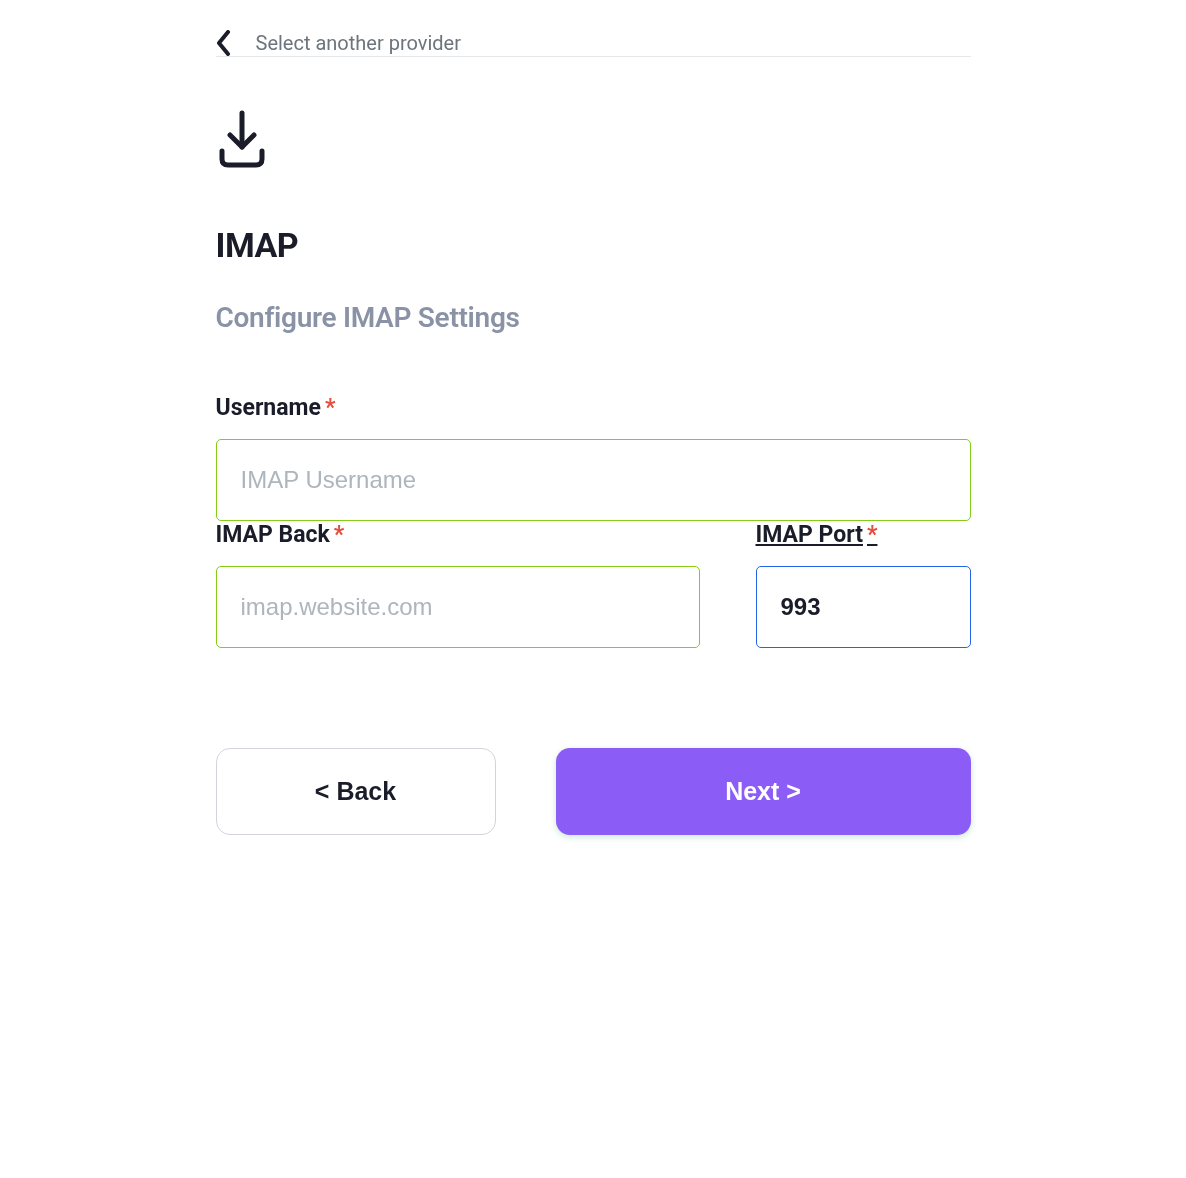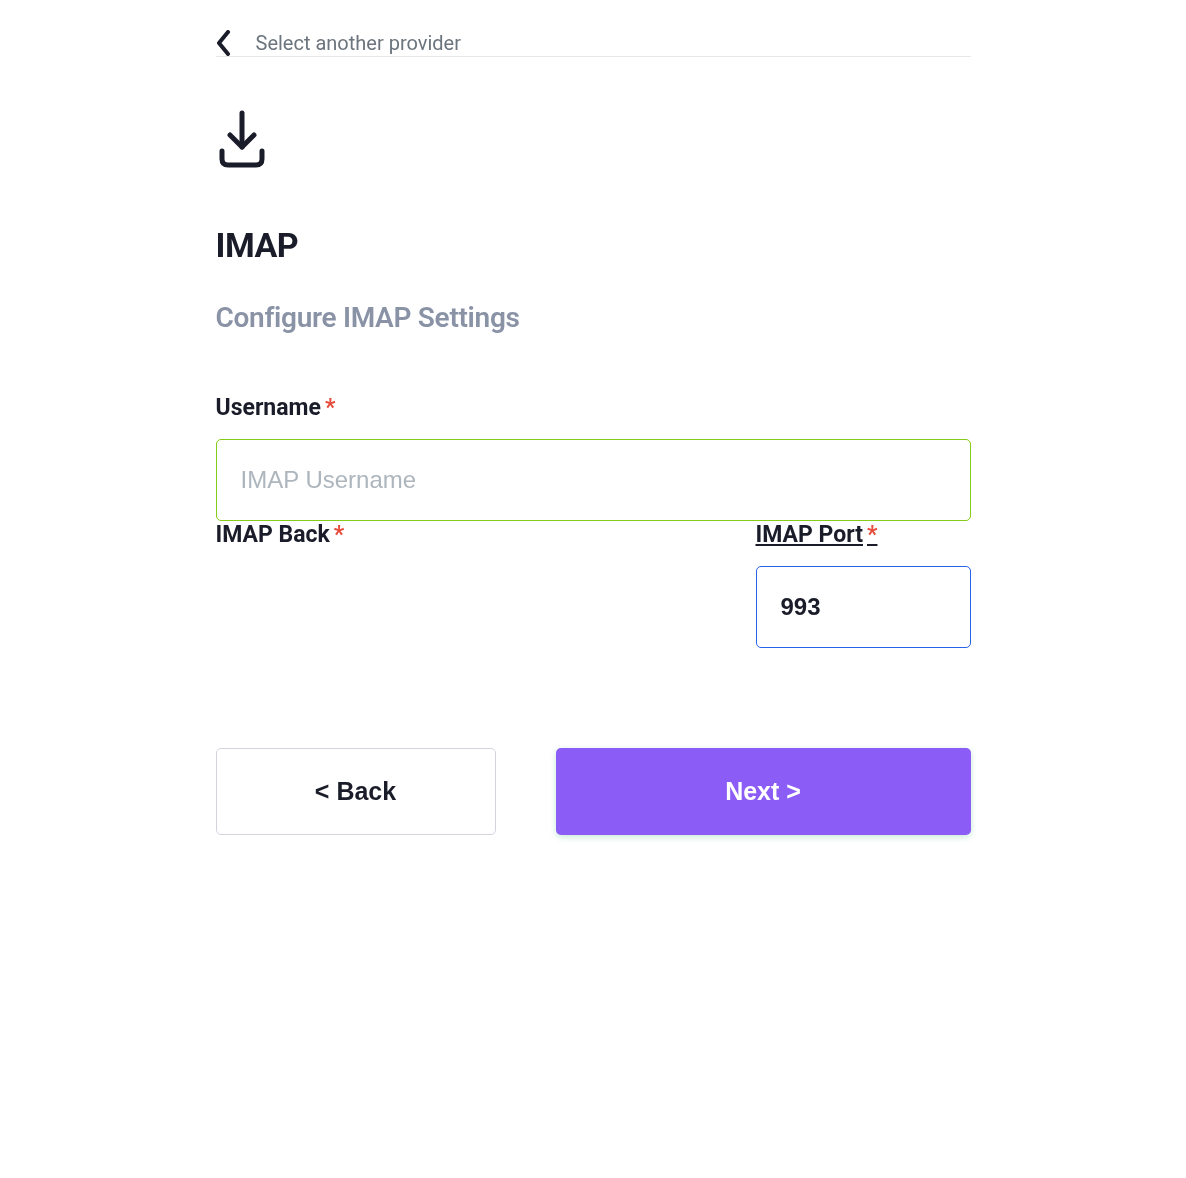--- a/index.html
+++ b/index.html
@@ -105,21 +105,21 @@
     .buttons {
       display: flex;
       gap: 60px;
       margin-top: 100px;
     }
     .btn {
       flex: 1;
       padding: 28px 0;
       font-size: 25px;
       font-weight: 700;
-      border-radius: 5px;
+      border-radius: 14px;
       cursor: pointer;
       text-align: center;
       border: none;
     }
     .btn-back {
       background: #ffffff;
       color: #1a1d29;
       border: 1px solid #d1d5db;
       flex: 0 0 280px;
     }
@@ -158,20 +158,21 @@
     </label>
     <input class="input" type="text" placeholder="IMAP Username" style="">
   </div>
 
 
   <div class="row">
     <div class="col-host form-group">
       <label class="label">
         <span>IMAP Back</span><span class="required">*</span>
       </label>
+      <input class="input" type="text" placeholder="imap.website.com" style="">
     </div>
     <div class="col-port form-group">
       <label class="label label-wrap">
         <span>IMAP Port</span><span class="required">*</span>
       </label>
       <input class="input focused" type="text" value="993" style="">
     </div>
   </div>
 
   <div class="buttons">

